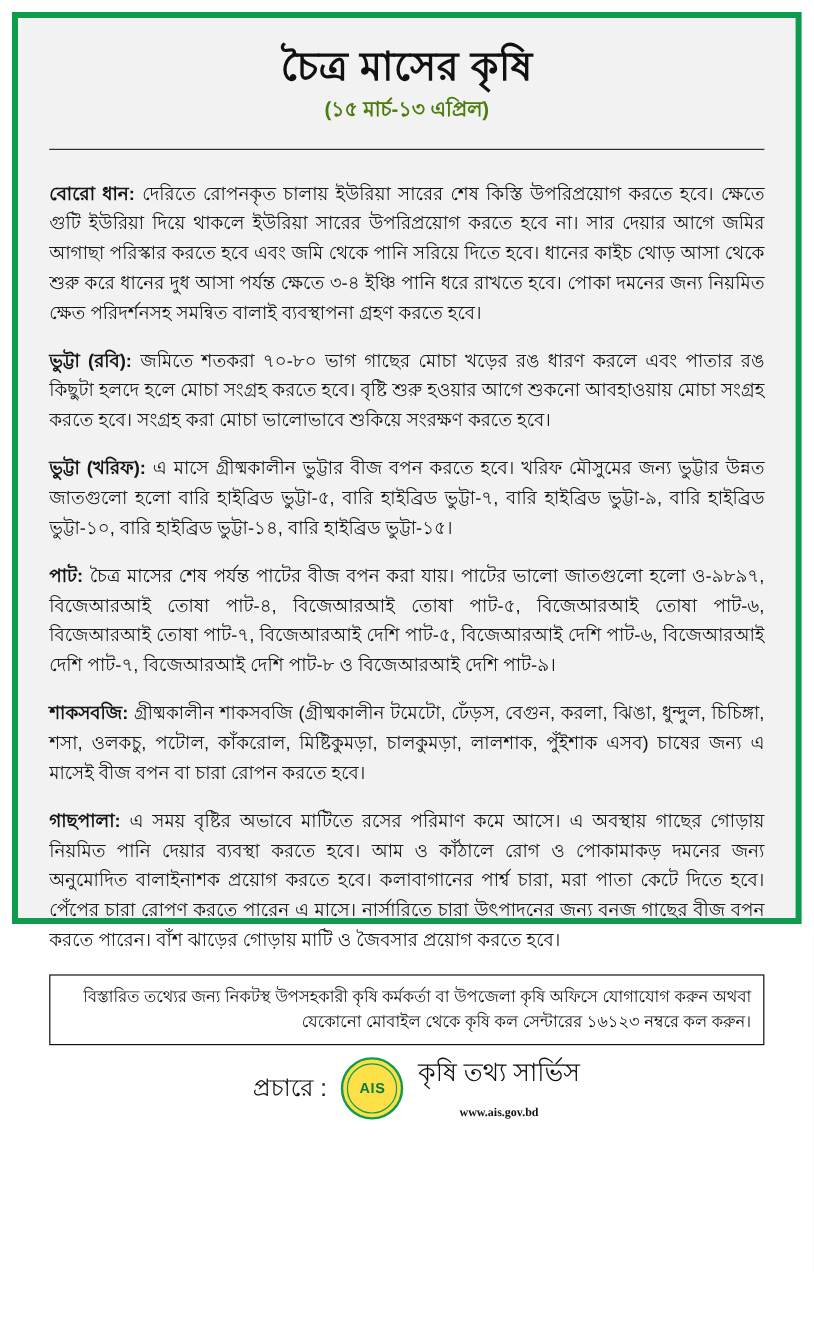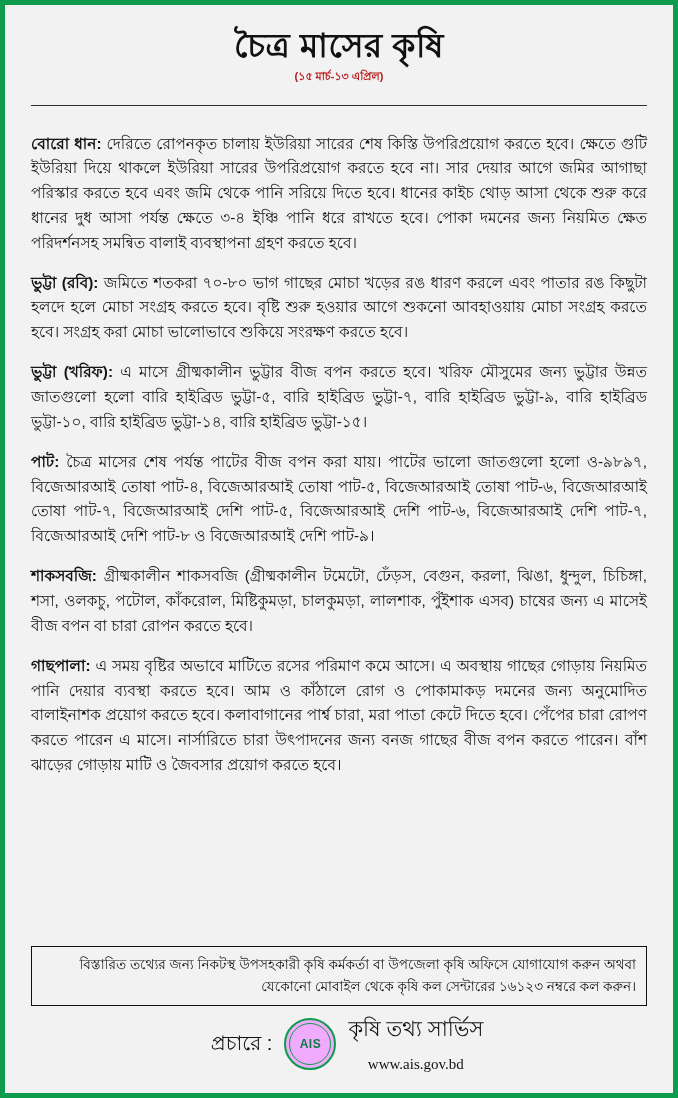--- a/index.html
+++ b/index.html
@@ -8,22 +8,23 @@
   }
   body {
     width: 678px;
     height: 1098px;
     background: #ffffff;
     font-family: "Liberation Sans", sans-serif;
   }
   .poster {
     box-sizing: border-box;
     width: 678px;
-    height: 1098px;
+    height: 780px;
     background: #ffffff;
+    padding: 10px;
   }
   .outer-border {
     box-sizing: border-box;
     width: 100%;
     height: 100%;
     border: 5px solid #0e9b4e;
     background: #f2f2f2;
     padding: 6px;
   }
   .inner-area {
@@ -40,23 +41,23 @@
     margin-bottom: 10px;
   }
   .main-title {
     font-size: 33px;
     font-weight: bold;
     color: #111111;
     letter-spacing: 0.5px;
     line-height: 1.25;
   }
   .sub-title {
-    font-size: 11px;
-    font-weight: bold;
-    color: #b91c1c;
+    font-size: 17px;
+    font-weight: bold;
+    color: #4d7c0f;
     margin-top: 2px;
   }
   .rule {
     border: none;
     border-top: 1px solid #2f2f2f;
     margin: 8px 0 10px 0;
   }
   .body-col {
     flex: 1 1 auto;
   }
@@ -89,21 +90,21 @@
   }
   .promo-label {
     font-size: 20px;
     color: #111111;
     margin-left: 16px;
   }
   .logo {
     width: 48px;
     height: 48px;
     border-radius: 50%;
-    background: #f0abfc;
+    background: #fde047;
     border: 2px solid #0e9b4e;
     display: flex;
     align-items: center;
     justify-content: center;
     position: relative;
     flex: 0 0 auto;
   }
   .logo .ring {
     position: absolute;
     left: 3px;
@@ -124,23 +125,24 @@
     text-align: center;
   }
   .promo-org {
     font-size: 21px;
     font-weight: normal;
     color: #111111;
     line-height: 1.2;
   }
   .promo-url {
     font-family: "Liberation Serif", serif;
-    font-size: 15px;
+    font-size: 10px;
     color: #111111;
     margin-top: 15px;
+    font-weight: bold;
   }
 </style>
 </head>
 <body>
 
 <div class="poster">
   <div class="outer-border">
     <div class="inner-area">
 
       <div class="title-block">

